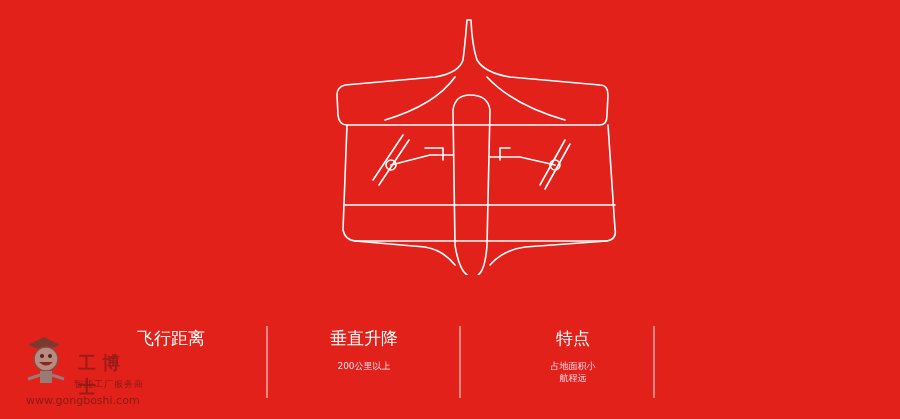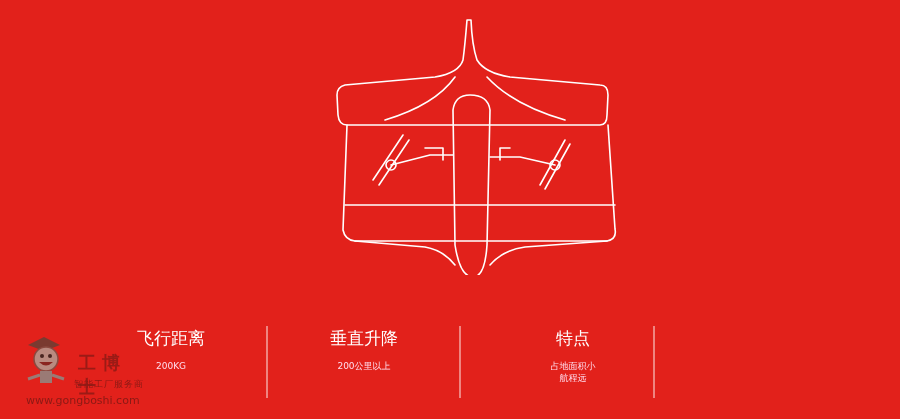--- a/index.html
+++ b/index.html
@@ -28,23 +28,20 @@
   <path d="M48 165 L78 120 M54 170 L84 125"></path>
   <circle cx="66" cy="150" r="5"></circle>
   <path d="M66 150 L105 140 L128 140 M100 133 L118 133 L118 145"></path>
   <path d="M215 170 L240 125 M220 174 L245 129"></path>
   <circle cx="230" cy="150" r="5"></circle>
   <path d="M230 150 L195 142 L165 142 M185 133 L175 133 L175 145"></path>
 </svg>
 
 <div class="col" style="left:75px;">
   <div class="title">飞行距离</div>
-  <div class="val">
-      <div>200KG</div>
-    </div>
 </div>
 <div class="divider" style="left:266px;"></div>
 <div class="col" style="left:268px;">
   <div class="title">垂直升降</div>
   <div class="val">
       <div>200公里以上</div>
     </div>
 </div>
 <div class="divider" style="left:459px;"></div>
 <div class="col" style="left:461px;margin-left:16px;">

